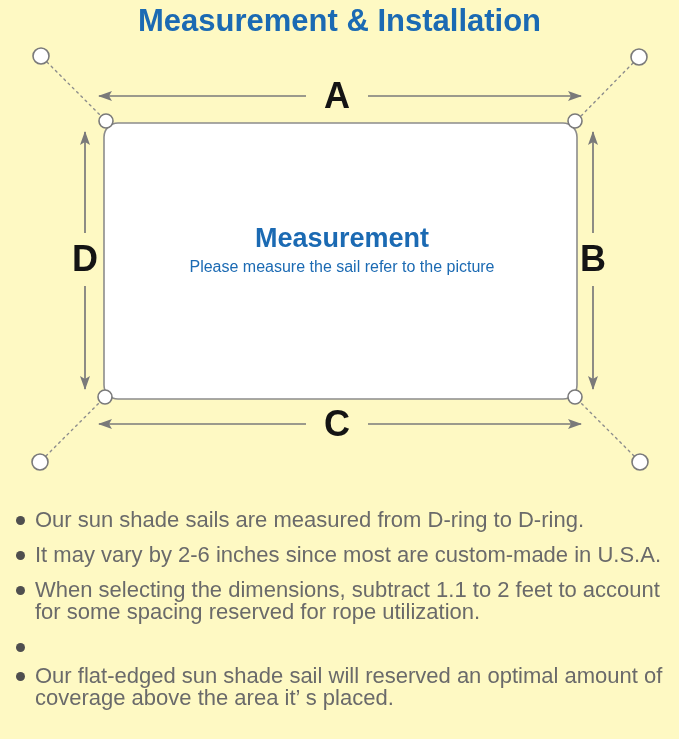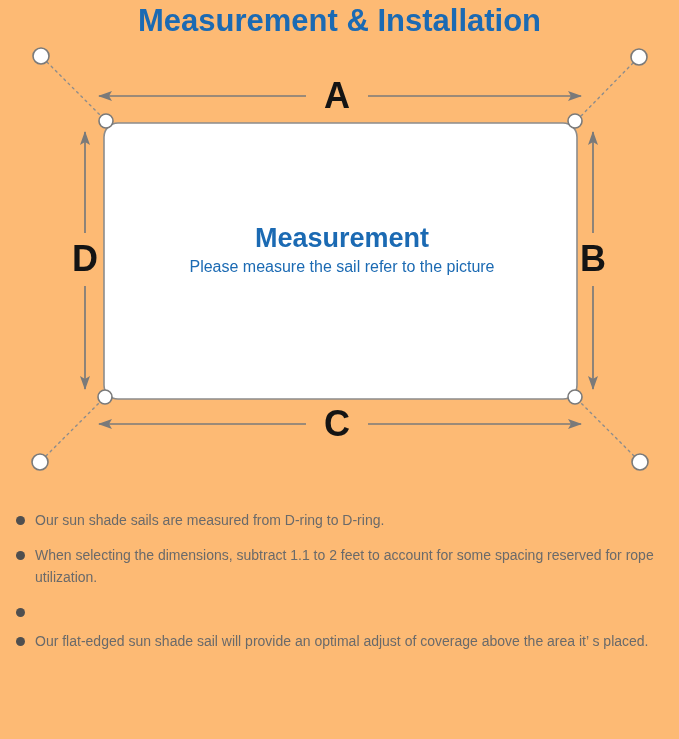--- a/index.html
+++ b/index.html
@@ -1,19 +1,19 @@
 <!DOCTYPE html>
 <html><head>
 <meta charset="utf-8">
 <style>
   html,body{margin:0;padding:0;background:#ffffff;}
   .page{
     position:relative;
     width:679px;height:739px;
-    background:#fdba74;
+    background:#fef9c3;
     font-family:"Liberation Sans", sans-serif;
     overflow:hidden;
   }
   .page-title{
     margin:0;
     padding-top:3px;
     text-align:center;
     font-size:31px;
     font-weight:800;
     color:#1b6ab3;
@@ -25,21 +25,21 @@
   }
   .bullets{
     list-style:none;
     margin:10px 0 0 0;
     padding:0 6px 0 14px;
   }
   .bullets li{
     display:flex;
     align-items:flex-start;
     margin-bottom:13px;
-    font-size:14px;
+    font-size:22px;
     line-height:22px;
     color:#6a6a6a;
   }
   .bullets .dot{
     flex:none;
     width:9px;height:9px;
     border-radius:50%;
     background:#4f4f4f;
     margin:7px 10px 0 2px;
   }
@@ -114,24 +114,28 @@
     </svg>
   </div>
 
   <ul class="bullets">
     <li>
       <span class="dot"></span>
       <span>Our sun shade sails are measured from D-ring to D-ring.</span>
     </li>
     <li>
       <span class="dot"></span>
+      <span>It may vary by 2-6 inches since most are custom-made in U.S.A.</span>
+    </li>
+    <li>
+      <span class="dot"></span>
       <span>When selecting the dimensions, subtract 1.1 to 2 feet to account for some spacing reserved for rope utilization.</span>
     </li>
     <li>
       <span class="dot"></span>
     </li>
     <li>
       <span class="dot"></span>
-      <span>Our flat-edged sun shade sail will provide an optimal adjust of coverage above the area it’ s placed.</span>
+      <span>Our flat-edged sun shade sail will reserved an optimal amount of coverage above the area it’ s placed.</span>
     </li>
   </ul>
 
 </div>
 
 </body></html>

